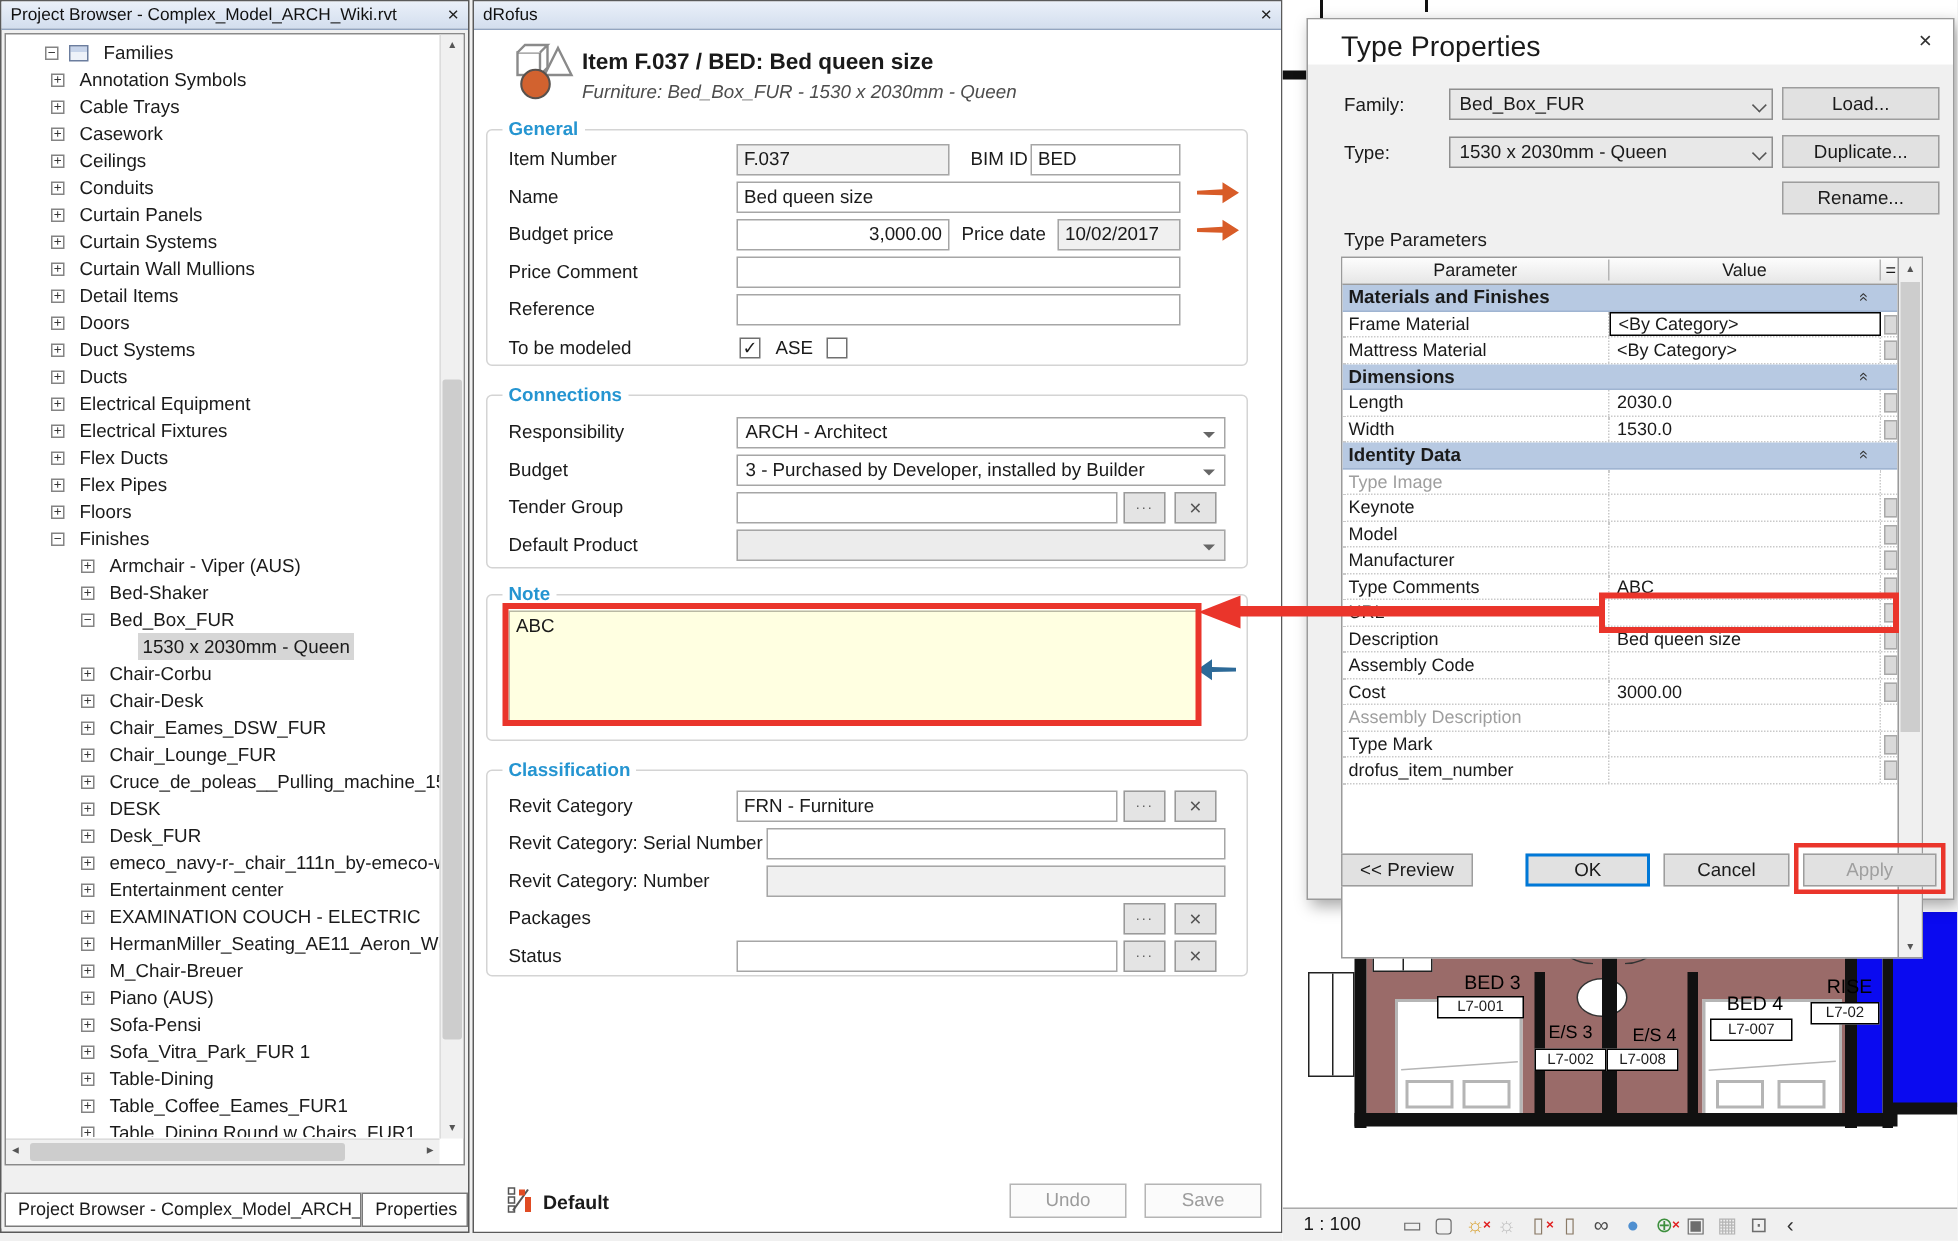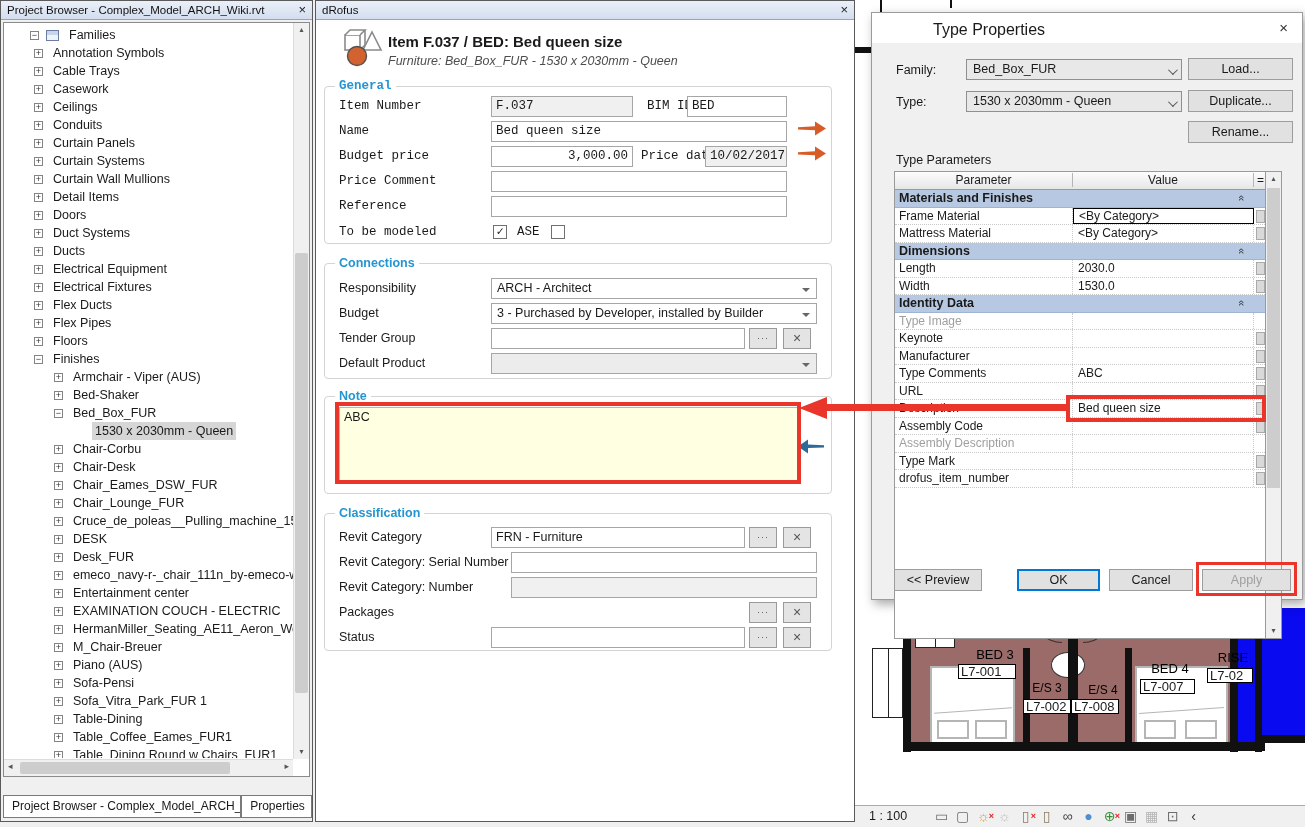--- a/index.html
+++ b/index.html
@@ -78,37 +78,37 @@
   .right-area { position:absolute; left:855px; top:0; width:450px; height:827px; background:#fff; overflow:hidden; }
   .wall { position:absolute; background:#111; }
   .roomfill { position:absolute; background:#9a6b69; }
   .bluefill { position:absolute; background:#0a0af0; }
   .bed { position:absolute; background:#fff; border:2px solid #b5b5b5; }
   .pillow { position:absolute; bottom:3px; width:32px; height:19px; border:2px solid #b5b5b5; background:#fff; }
   .fold { position:absolute; left:2%; top:42px; width:96%; height:1px; background:#b5b5b5; transform:rotate(-4deg); }
   .closet { position:absolute; background:#fff; border:1px solid #222; }
   .closet:after { content:""; position:absolute; left:50%; top:0; bottom:0; width:1px; background:#222; }
   .plan-label { position:absolute; font-size:13px; color:#000; text-align:center; white-space:nowrap; }
-  .plan-tag { position:absolute; background:#fff; border:1px solid #000; font-size:13px;
-    line-height:13px; white-space:nowrap; padding:0 2px; }
+  .plan-tag { position:absolute; background:#fff; border:1px solid #000; font-size:10px;
+    line-height:13px; text-align:center; white-space:nowrap; padding:0 2px; }
   .arc { position:absolute; width:30px; height:30px; border-left:1px solid #333; border-bottom:1px solid #333;
     border-radius:0 0 0 100%; }
   .wc { position:absolute; width:34px; height:26px; background:#fff; border:1.5px solid #333; border-radius:50%; }
   .viewbar { position:absolute; left:0; right:0; top:805px; height:22px; background:#f0f0f0;
     border-top:1px solid #ababab; }
   .vb-scale { position:absolute; left:14px; top:3px; font-size:12.5px; }
   .vb-icons { position:absolute; left:78px; top:1px; display:flex; gap:4px; }
   .vb-icon { position:relative; width:17px; height:19px; font-size:14px; line-height:19px; text-align:center; cursor:pointer; }
   .vb-badge { position:absolute; right:-2px; bottom:0px; font-size:9px; font-weight:bold; color:#e02020; }
 
   
   .dialog { position:absolute; left:871px; top:12px; width:432px; height:588px; background:#f0f0f0;
     border:1px solid #9b9b9b; box-shadow:3px 4px 10px rgba(0,0,0,.35); z-index:10; }
   .dlg-title { position:absolute; left:0; top:0; right:0; height:30px; background:#fff; }
-  .dlg-title .t { position:absolute; left:22px; top:8px; font-size:16px;margin-left:39px; }
+  .dlg-title .t { position:absolute; left:22px; top:8px; font-size:19px; }
   .dlg-title .x { position:absolute; right:14px; top:6px; font-size:15px; color:#333; cursor:pointer; }
   .tp-label { position:absolute; font-size:12.5px; }
   .wcombo { position:absolute; height:21px; background:#e8e8e8; border:1px solid #8f8f8f;
     font-size:12.5px; line-height:19px; padding:0 20px 0 6px; white-space:nowrap; overflow:hidden; }
   .wcombo .chev { position:absolute; right:6px; top:8px; width:7px; height:7px;
     border-right:1.5px solid #555; border-bottom:1.5px solid #555; transform:rotate(45deg) translateY(-2px); }
   .wbtn { position:absolute; height:22px; background:#e1e1e1; border:1px solid #9d9d9d;
     text-align:center; line-height:20px; font-size:12.5px; cursor:pointer; }
   .wbtn.ok { border:2px solid #0078d7; line-height:18px; }
   .wbtn.dim { color:#9f9f9f; }
@@ -348,21 +348,21 @@
         <svg width="46" height="42" viewBox="0 0 46 42">
           <rect x="7" y="7" width="15" height="15" fill="#fff" stroke="#8a8a8a" stroke-width="1.6"></rect>
           <path d="M7 7 L12 2 L27 2 L22 7 M27 2 L27 17 L22 22" fill="#fff" stroke="#8a8a8a" stroke-width="1.6"></path>
           <path d="M34 4 L43 22 L25 22 Z" fill="#fff" stroke="#8a8a8a" stroke-width="1.6"></path>
           <circle cx="19" cy="28" r="9.5" fill="#d2622f" stroke="#57514d" stroke-width="1.4"></circle>
         </svg>
       </span>
       <div class="dro-header-title">Item F.037 / BED: Bed queen size</div>
       <div class="dro-header-sub">Furniture: Bed_Box_FUR - 1530 x 2030mm - Queen</div>
 
-      <div class="group" style="top:66px;height:158px;font-family:Liberation Mono, monospace;">
+      <div class="group" style="top:66px;height:158px;">
         <span class="group-label">General</span>
         <span class="fl" style="top:9px">Item Number</span>
         <div class="tin ro" style="left:166px;top:9px;width:142px;">F.037</div>
         <span class="fl" style="left:322px;top:9px">BIM ID</span>
         <div class="tin" style="left:362px;top:9px;width:100px;">BED</div>
 
         <span class="fl" style="top:34px">Name</span>
         <div class="tin" style="left:166px;top:34px;width:296px;">Bed queen size</div>
 
         <span class="fl" style="top:59px">Budget price</span>
@@ -435,20 +435,35 @@
         <span class="fl" style="top:88px">Packages</span>
         <div class="sqbtn dots" style="left:424px;top:88px">···</div>
         <div class="sqbtn xbtn" style="left:458px;top:88px">×</div>
 
         <span class="fl" style="top:113px">Status</span>
         <div class="tin" style="left:166px;top:113px;width:254px;"></div>
         <div class="sqbtn dots" style="left:424px;top:113px">···</div>
         <div class="sqbtn xbtn" style="left:458px;top:113px">×</div>
       </div>
 
+      <div class="dro-footer">
+        <span class="logo">
+          <svg width="18" height="18" viewBox="0 0 18 18">
+            <rect x="1" y="1" width="4" height="4" fill="none" stroke="#555"></rect>
+            <rect x="1" y="7" width="4" height="4" fill="none" stroke="#555"></rect>
+            <rect x="1" y="13" width="4" height="4" fill="none" stroke="#555"></rect>
+            <line x1="4" y1="16" x2="14" y2="2" stroke="#555" stroke-width="1.4"></line>
+            <rect x="12" y="7" width="4" height="10" fill="#e04b23"></rect>
+            <rect x="8" y="2" width="4" height="4" fill="#e04b23"></rect>
+          </svg>
+        </span>
+        <span class="profile">Default</span>
+        <div class="dbtn" style="left:357px">Undo</div>
+        <div class="dbtn" style="left:447px">Save</div>
+      </div>
     </div>
   </section>
 
   <section class="right-area">
 
     <div class="wall" style="left:0;top:47px;width:16px;height:6px;"></div>
     <div class="wall" style="left:25px;top:0;width:2px;height:12px;"></div>
     <div class="wall" style="left:95px;top:0;width:2px;height:8px;"></div>
 
     <div class="roomfill" style="left:56px;top:612px;width:319px;height:132px;"></div>
@@ -573,20 +588,25 @@
           <div class="prow dim">
             <span class="pn">Type Image</span>
             <span class="pv"></span>
           </div>
           <div class="prow">
             <span class="pn">Keynote</span>
             <span class="pv"></span>
             <span class="stub"></span>
           </div>
           <div class="prow">
+            <span class="pn">Model</span>
+            <span class="pv"></span>
+            <span class="stub"></span>
+          </div>
+          <div class="prow">
             <span class="pn">Manufacturer</span>
             <span class="pv"></span>
             <span class="stub"></span>
           </div>
           <div class="prow">
             <span class="pn">Type Comments</span>
             <span class="pv">ABC</span>
             <span class="stub"></span>
           </div>
           <div class="prow">
@@ -595,20 +615,25 @@
             <span class="stub"></span>
           </div>
           <div class="prow">
             <span class="pn">Description</span>
             <span class="pv">Bed queen size</span>
             <span class="stub"></span>
           </div>
           <div class="prow">
             <span class="pn">Assembly Code</span>
             <span class="pv"></span>
+            <span class="stub"></span>
+          </div>
+          <div class="prow">
+            <span class="pn">Cost</span>
+            <span class="pv">3000.00</span>
             <span class="stub"></span>
           </div>
           <div class="prow dim">
             <span class="pn">Assembly Description</span>
             <span class="pv"></span>
           </div>
           <div class="prow">
             <span class="pn">Type Mark</span>
             <span class="pv"></span>
             <span class="stub"></span>

